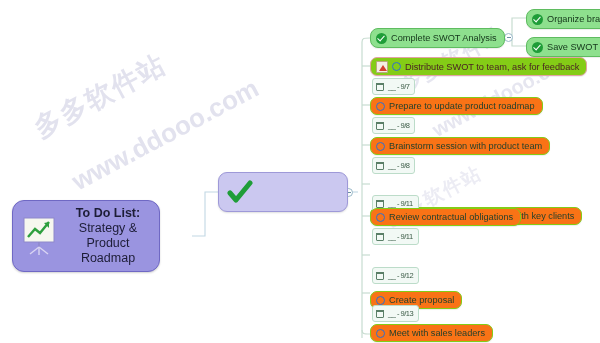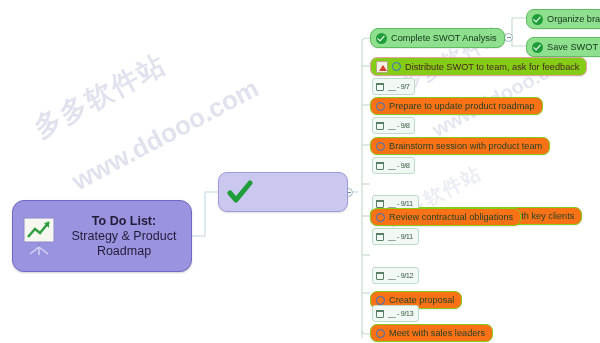--- a/index.html
+++ b/index.html
@@ -89,21 +89,21 @@
     box-sizing: border-box;
     display: flex;
     align-items: center;
     white-space: nowrap;
   }
 
   
   .root-node {
     left: 12px;
     top: 200px;
-    width: 180px;
+    width: 148px;
     height: 72px;
     background: #9a94e0;
     border: 1px solid #6f68c4;
     border-radius: 12px;
     padding: 4px 8px 4px 6px;
     gap: 6px;
     box-shadow: 0 1px 2px rgba(0,0,0,0.18);
   }
   .root-icon {
     flex: 0 0 auto;

